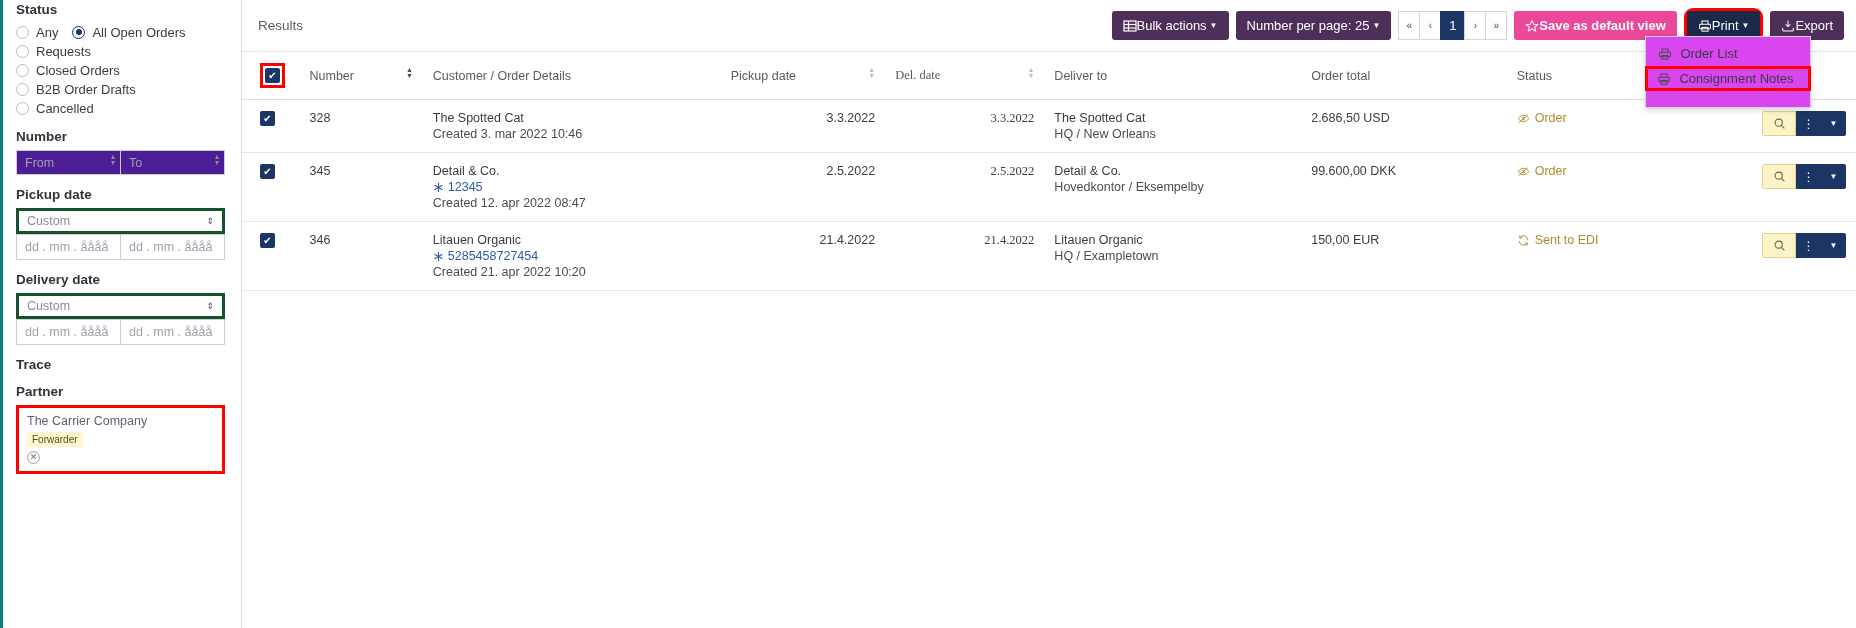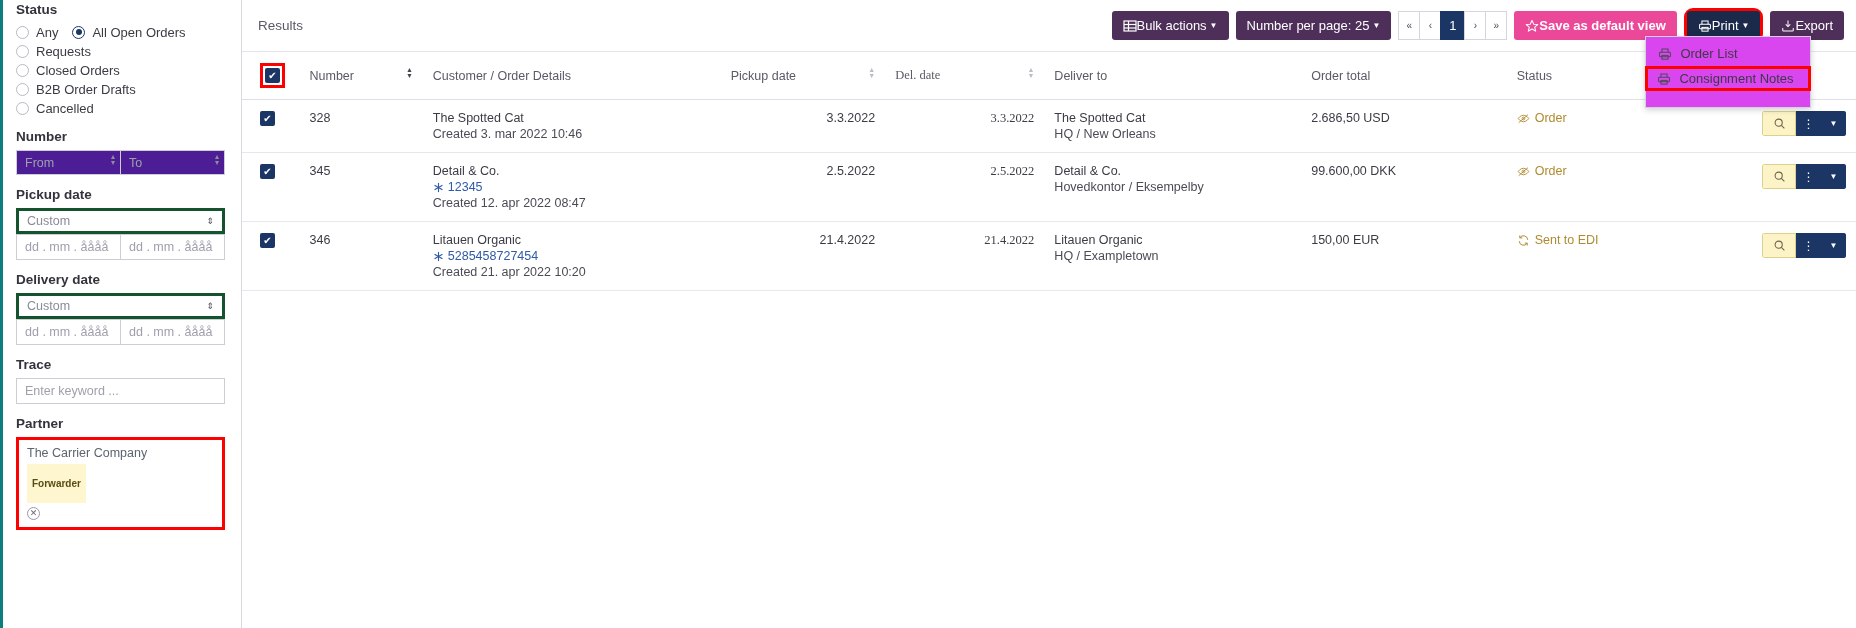--- a/index.html
+++ b/index.html
@@ -128,22 +128,22 @@
     padding: 6px 8px 7px 8px;
     background: #fff;
     margin-top: 2px;
   }
   .partner-name { font-size: 12.5px; color: #5c6470; }
   .partner-badge {
     display: inline-block;
     background: #fdf6cf;
     color: #5a4d13;
     font-size: 10px;
-    font-weight: bold;
-    padding: 14px 5px;
+    font-weight: normal;
+    padding: 2px 5px;
     margin-top: 4px;
   }
   .partner-remove {
     margin-top: 4px;
     width: 13px; height: 13px;
     border: 1px solid #9a9aa6;
     border-radius: 50%;
     color: #6a6a77;
     font-size: 9px;
     display: flex; align-items: center; justify-content: center;
@@ -406,23 +406,20 @@
           <span>dd . mm . åååå</span>
         </div>
         <div class="date-box">
           <span>dd . mm . åååå</span>
         </div>
       </div>
     </div>
 
     <div class="field-group">
       <div class="sb-group-label">Trace</div>
-      <div class="text-input">
-        <span>Enter keyword ...</span>
-      </div>
     </div>
 
     <div class="field-group">
       <div class="sb-group-label">Partner</div>
       <div class="partner-wrap">
         <div class="partner-name">The Carrier Company</div>
         <div class="partner-badge">Forwarder</div>
         <div class="partner-remove">✕</div>
       </div>
     </div>

